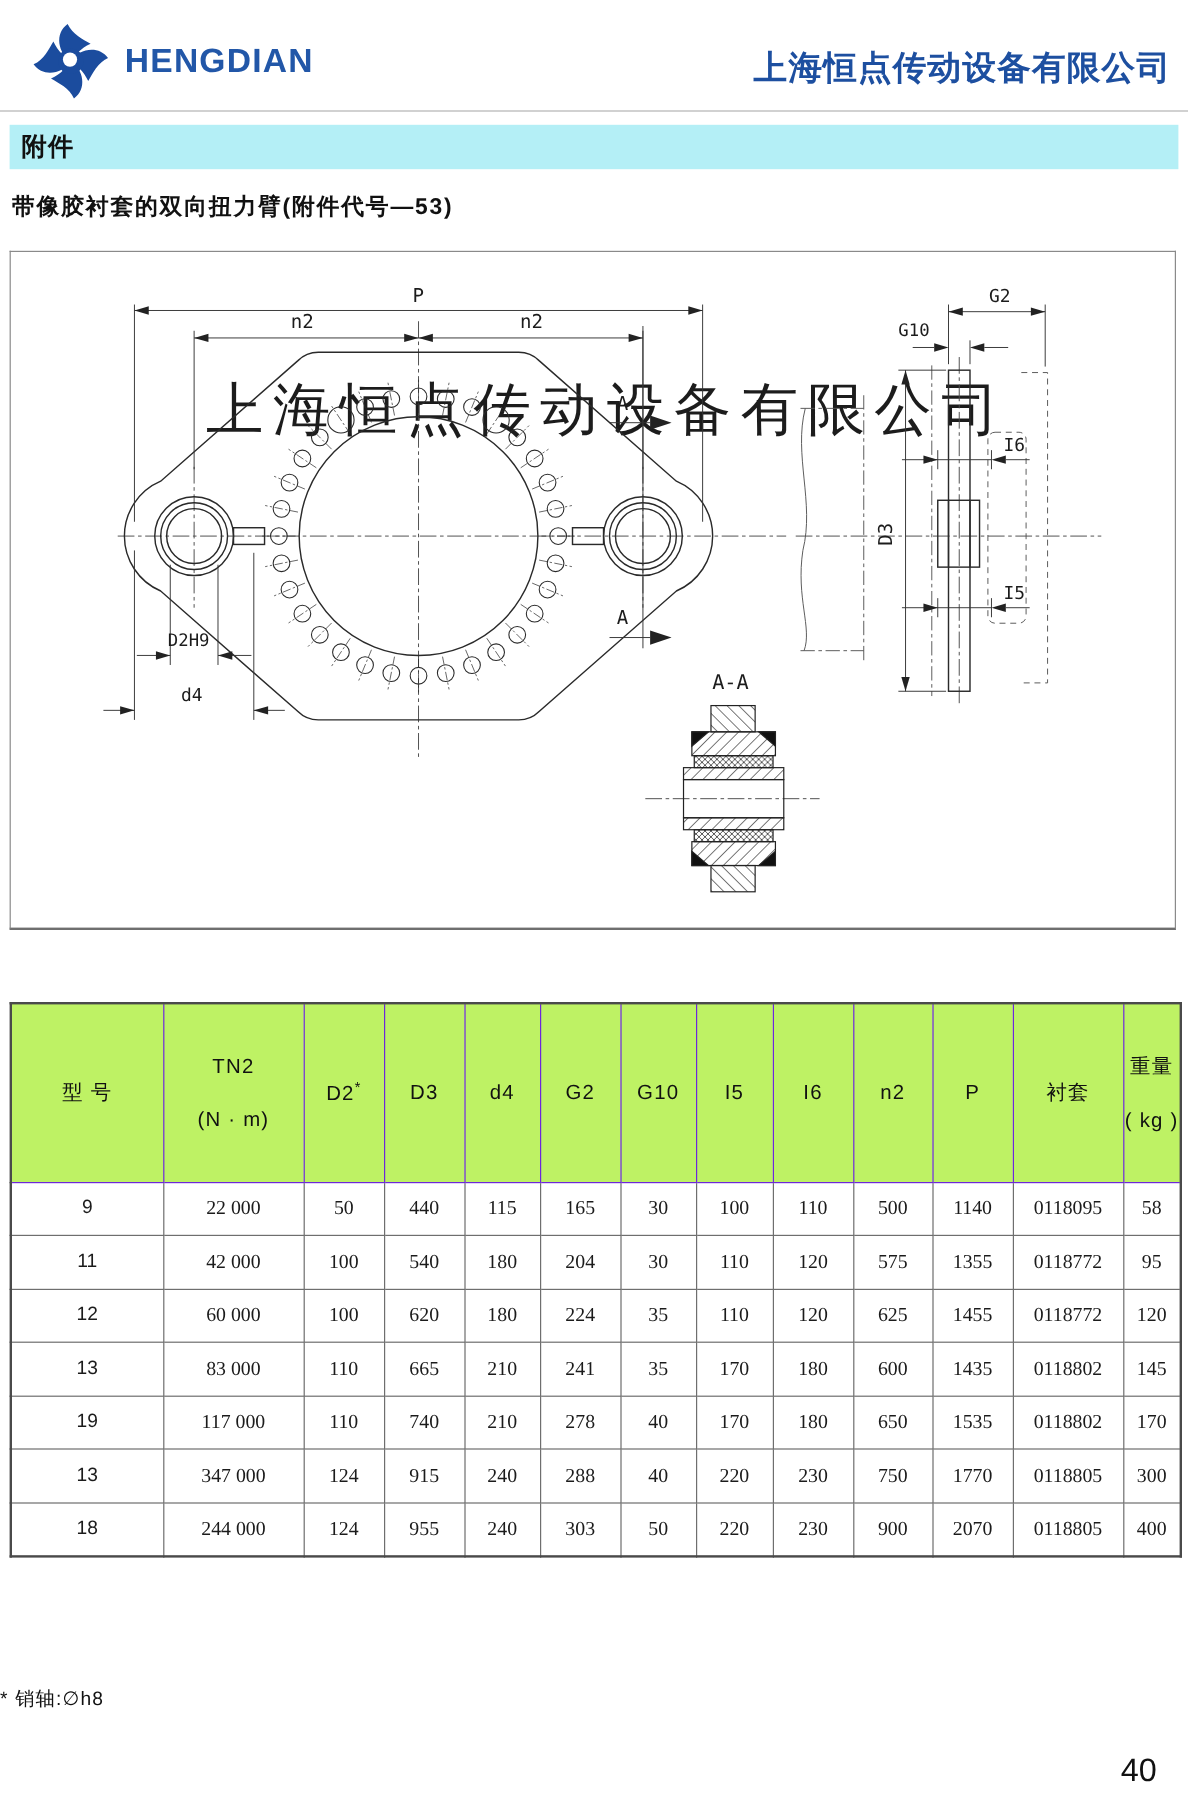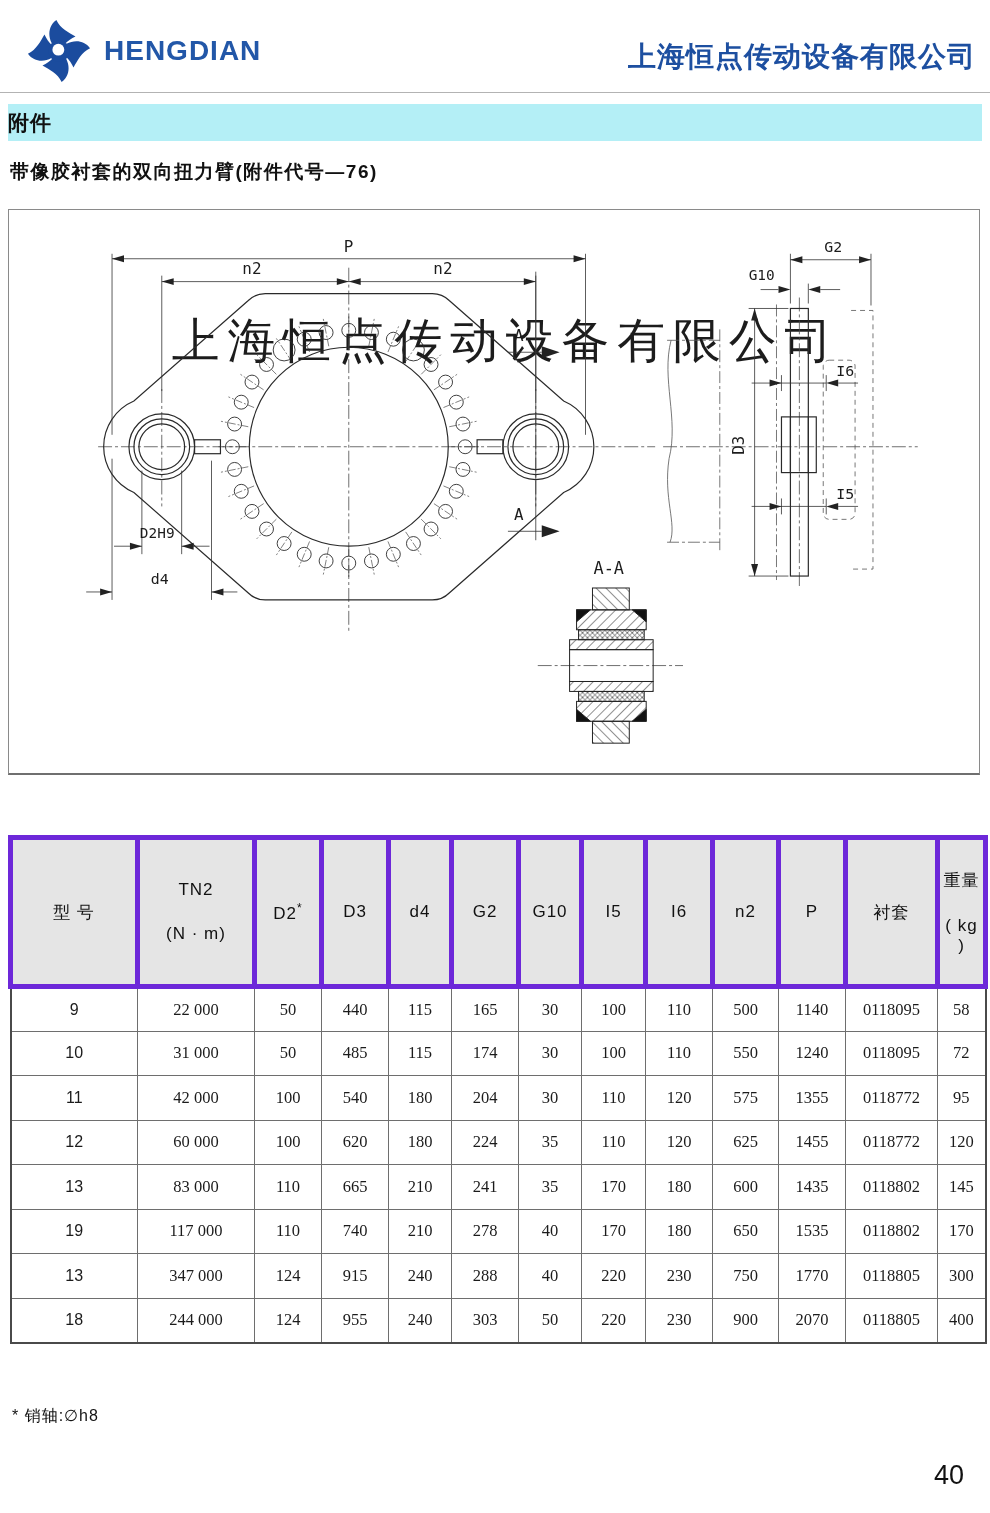--- a/index.html
+++ b/index.html
@@ -11,46 +11,46 @@
   .hdr { display:flex; justify-content:space-between; align-items:flex-start;
          padding:14px 14px 0 26px; height:92px; }
   .brand { display:flex; align-items:center; margin-top:4px; }
   .brand-text { color:#2257a8; font-size:28px; font-weight:bold; letter-spacing:1px; margin-left:12px; }
   .company { color:#1d4fa0; font-family:"Liberation Serif", serif; font-weight:bold;
              font-size:28px; margin-top:24px; letter-spacing:1px; }
   .rule { border-top:1px solid #b3b3b3; margin:0 0 0 0; }
 
   
   .banner { margin:11px 8px 0 8px; background:#b4eff6; height:37px; line-height:37px;
-            padding-left:0; font-size:21px; font-weight:bold; letter-spacing:1px; }
+            padding-left:10px; font-size:21px; font-weight:bold; letter-spacing:1px; }
   .doc-title { margin:18px 8px 0 10px; font-size:19px; font-weight:bold; letter-spacing:1.5px; }
 
   
   .drawing { position:absolute; left:8px; top:209px; width:972px; height:566px;
              border:1px solid #8a8a8a; border-bottom:2px solid #6f6f6f; background:#fff; }
   .drawing svg { display:block; width:100%; height:100%; }
   .cad { font-family:"DejaVu Sans Mono", monospace; fill:#1c1c1c; }
 
   
   table.spec { position:absolute; left:8px; top:835px; width:975px;
                border-collapse:collapse; table-layout:fixed;
                border:2px solid #4a4a4a; }
-  table.spec th { background:#e5e5e5; border:5px solid #6d28d9; height:149px;
+  table.spec th { background:#bef264; border:1px solid #6d28d9; height:149px;
                   font-weight:normal; font-size:17px; text-align:center; vertical-align:middle;
                   letter-spacing:1px; }
   table.spec th .h2 { margin-top:24px; }
   table.spec th sup { font-size:12px; }
   table.spec td { border:1px solid #6e6e6e; height:44.5px; text-align:center; vertical-align:middle;
                   font-family:"Liberation Serif", serif; font-size:16.5px; color:#1b1b1b; }
   table.spec td.model-col { font-family:"Liberation Sans", sans-serif; font-size:16px; }
   .c0{width:127px}.c1{width:117px}.c2{width:67px}.c3{width:67px}.c4{width:63px}
   .c5{width:67px}.c6{width:63px}.c7{width:64px}.c8{width:67px}.c9{width:66px}
   .c10{width:67px}.c11{width:92px}.c12{width:48px}
 
-  .footnote { position:absolute; left:12px; top:1406px; font-size:16px; letter-spacing:1px; }
+  .footnote { position:absolute; left:0; top:1406px; font-size:16px; letter-spacing:1px; }
   .page-number { position:absolute; right:26px; top:1460px; font-size:27px; }
 </style>
 </head>
 <body>
 
 <div class="page">
 
   <div class="hdr">
     <div class="brand">
       <svg width="66" height="66" viewBox="-50 -50 100 100">
@@ -63,21 +63,21 @@
         </g>
         <circle cx="-1" cy="-2" r="9" fill="#ffffff"></circle>
       </svg>
       <span class="brand-text">HENGDIAN</span>
     </div>
     <div class="company">上海恒点传动设备有限公司</div>
   </div>
   <div class="rule"></div>
 
   <div class="banner">附件</div>
-  <div class="doc-title">带像胶衬套的双向扭力臂(附件代号—76)</div>
+  <div class="doc-title">带像胶衬套的双向扭力臂(附件代号—53)</div>
 
   <div class="drawing">
     <svg viewBox="0 0 972 566">
       <defs>
         <pattern id="h1" patternUnits="userSpaceOnUse" width="7" height="7" patternTransform="rotate(45)">
           <line x1="0" y1="0" x2="0" y2="7" stroke="#333" stroke-width="1.1"></line>
         </pattern>
         <pattern id="h2" patternUnits="userSpaceOnUse" width="7" height="7" patternTransform="rotate(-45)">
           <line x1="0" y1="0" x2="0" y2="7" stroke="#333" stroke-width="1.1"></line>
         </pattern>
@@ -362,35 +362,20 @@
           <td>165</td>
           <td>30</td>
           <td>100</td>
           <td>110</td>
           <td>500</td>
           <td>1140</td>
           <td>0118095</td>
           <td>58</td>
         </tr>
         <tr>
-          <td class="model-col">10</td>
-          <td>31 000</td>
-          <td>50</td>
-          <td>485</td>
-          <td>115</td>
-          <td>174</td>
-          <td>30</td>
-          <td>100</td>
-          <td>110</td>
-          <td>550</td>
-          <td>1240</td>
-          <td>0118095</td>
-          <td>72</td>
-        </tr>
-        <tr>
           <td class="model-col">11</td>
           <td>42 000</td>
           <td>100</td>
           <td>540</td>
           <td>180</td>
           <td>204</td>
           <td>30</td>
           <td>110</td>
           <td>120</td>
           <td>575</td>

